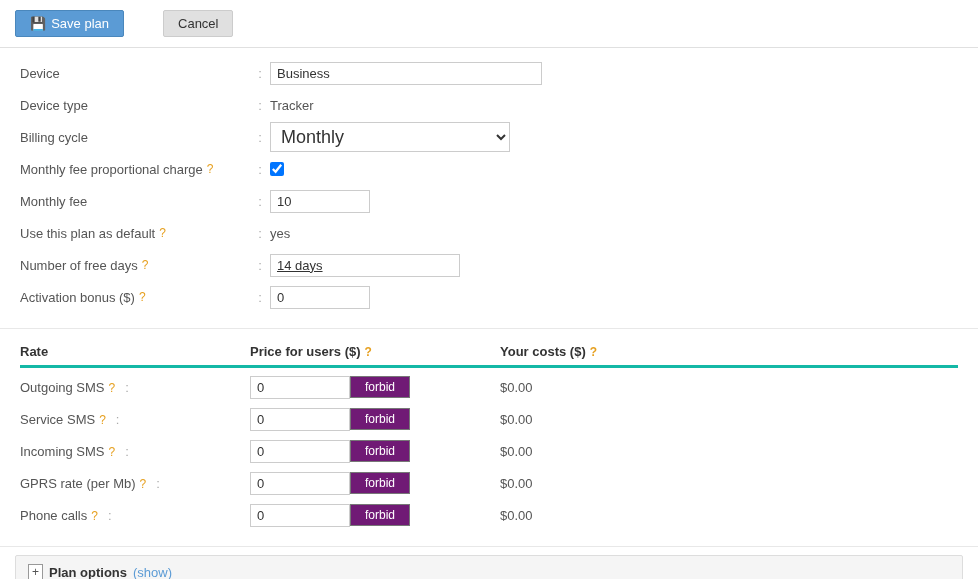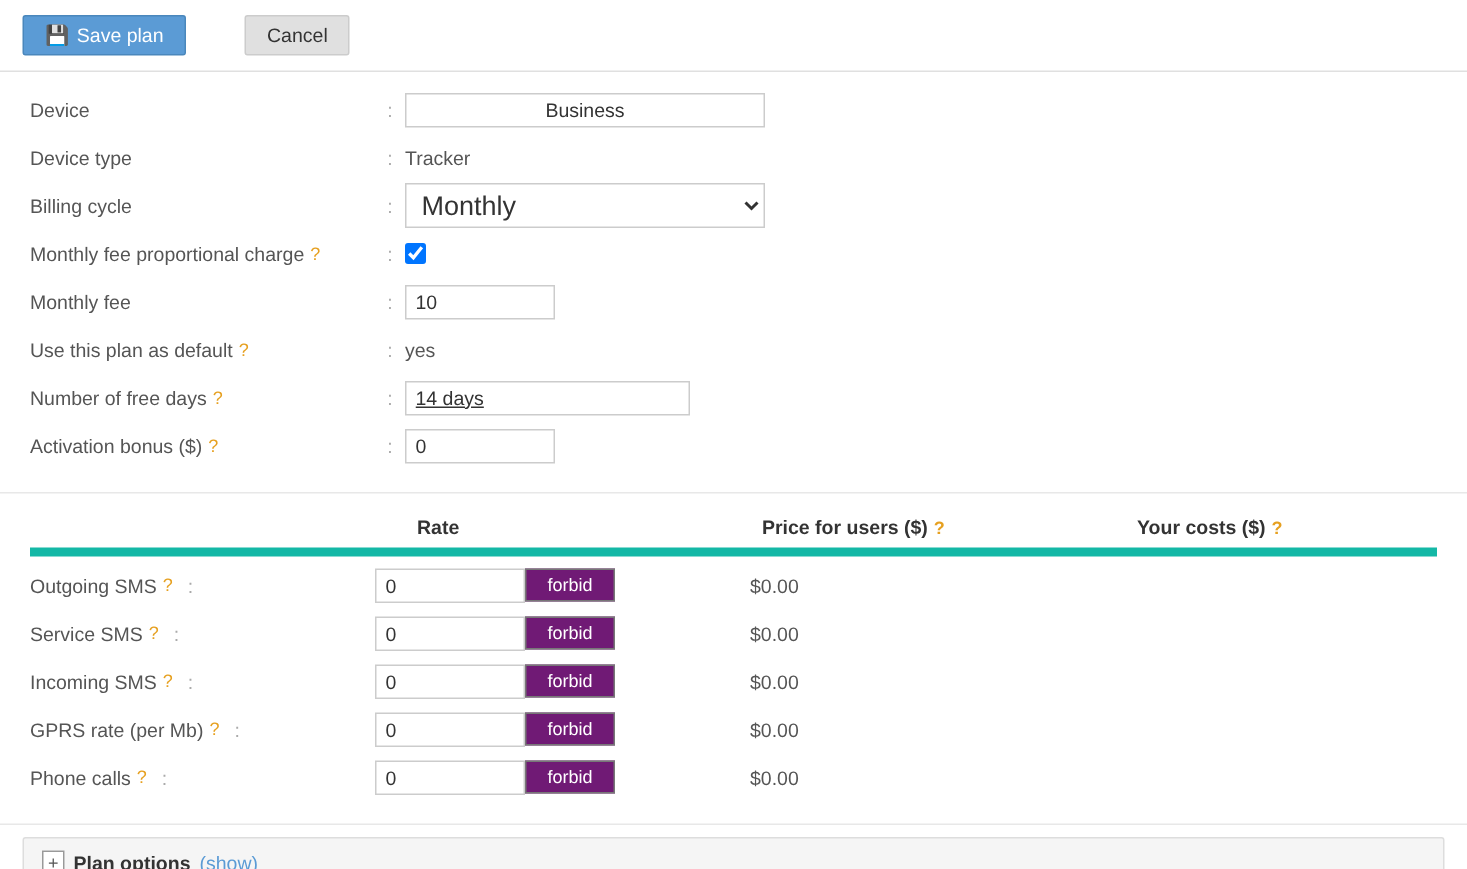--- a/index.html
+++ b/index.html
@@ -87,22 +87,21 @@
       color: #333;
       outline: none;
     }
 
     input[type="checkbox"] {
       width: 14px;
       height: 14px;
     }
 
     .input-label {
-      width: 240px;
-      text-align: center;
+      width: 272px;
     }
 
     .input-medium {
       width: 100px;
     }
 
     .input-long {
       width: 190px;
       text-decoration: underline;
     }
@@ -126,23 +125,22 @@
     
     .rate-section {
       padding: 10px 20px;
       margin-top: 5px;
     }
 
     .rate-header {
       display: flex;
       align-items: center;
       padding-bottom: 6px;
-      border-bottom: 6px solid #14b8a6;
+      border-bottom: 3px solid #14b8a6;
       margin-bottom: 4px;
-      justify-content: flex-end;
     }
 
     .rate-col-rate {
       width: 230px;
       font-weight: bold;
       font-size: 13px;
     }
 
     .rate-col-price {
       width: 250px;
@@ -167,21 +165,21 @@
       align-items: center;
       min-height: 30px;
       margin-bottom: 2px;
     }
 
     .rate-row-label {
       width: 230px;
       color: #555;
       font-size: 13px;
       display: flex;
-      align-items: flex-start;
+      align-items: flex-end;
       gap: 4px;
     }
 
     .rate-row-price {
       width: 250px;
       display: flex;
       align-items: center;
       gap: 0;
     }
 

